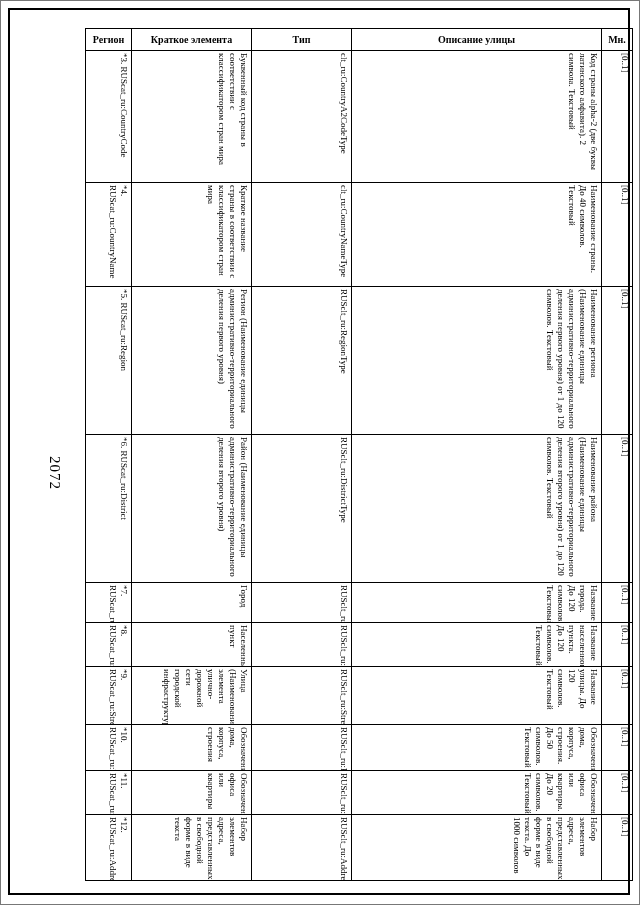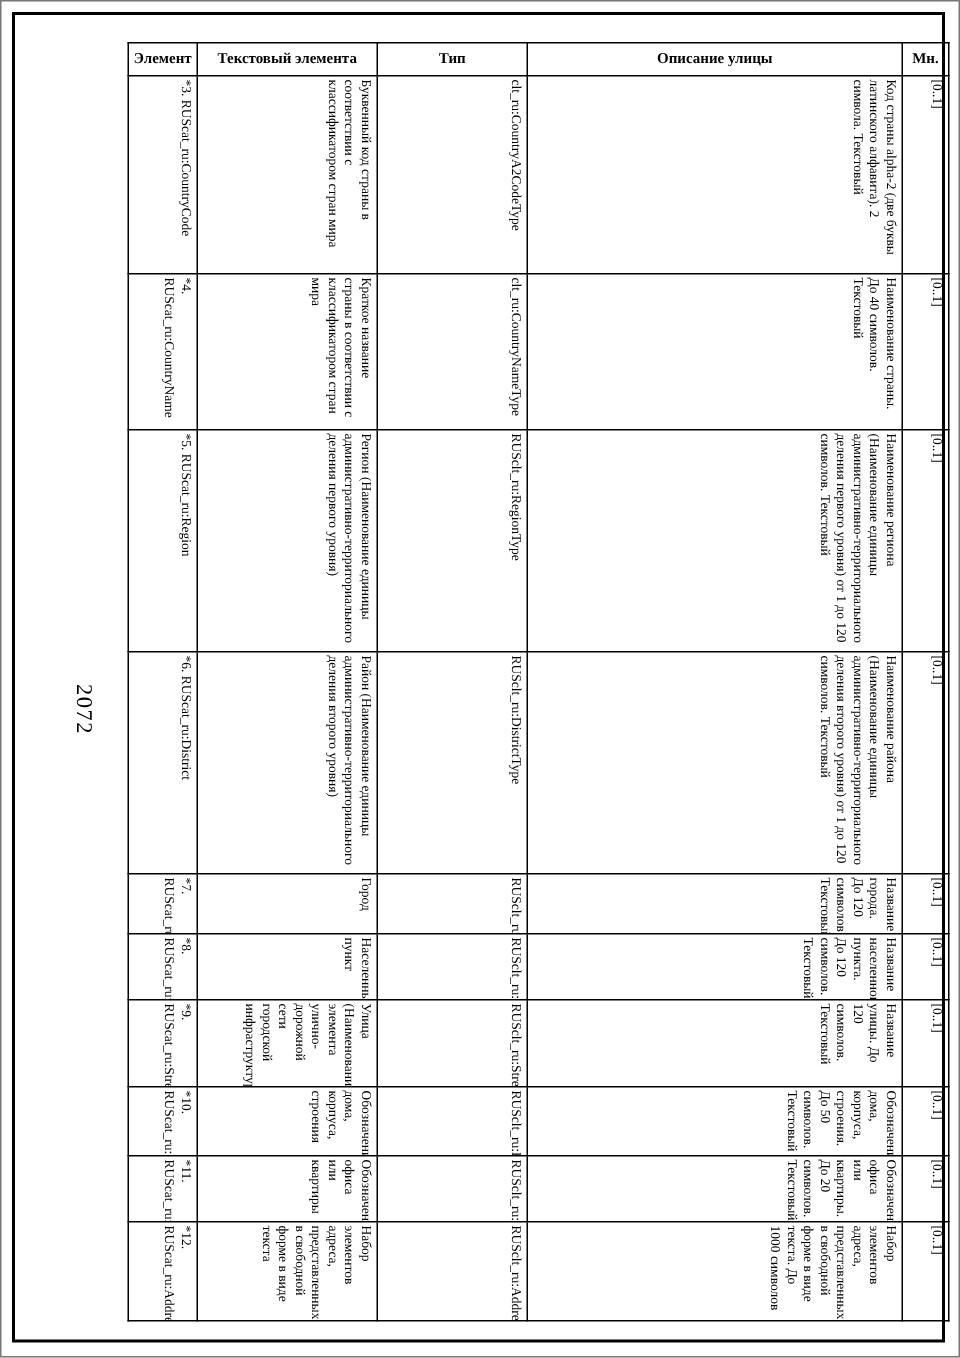--- a/index.html
+++ b/index.html
@@ -81,22 +81,22 @@
 <table class="schema">
   <colgroup>
     <col class="c1">
       <col class="c2">
       <col class="c3">
       <col class="c4">
       <col class="c5">
   </colgroup>
   <thead>
     <tr>
-      <th>Элемент</th>
-      <th>Текстовый элемента</th>
+      <th>Регион</th>
+      <th>Краткое элемента</th>
       <th>Тип</th>
       <th>Описание улицы</th>
       <th>Мн.</th>
     </tr>
   </thead>
   <tbody>
     <tr style="height:132px; --rh:124px">
       <td>
           <div class="rot">*3. RUScat_ru:CountryCode</div>
         </td>

